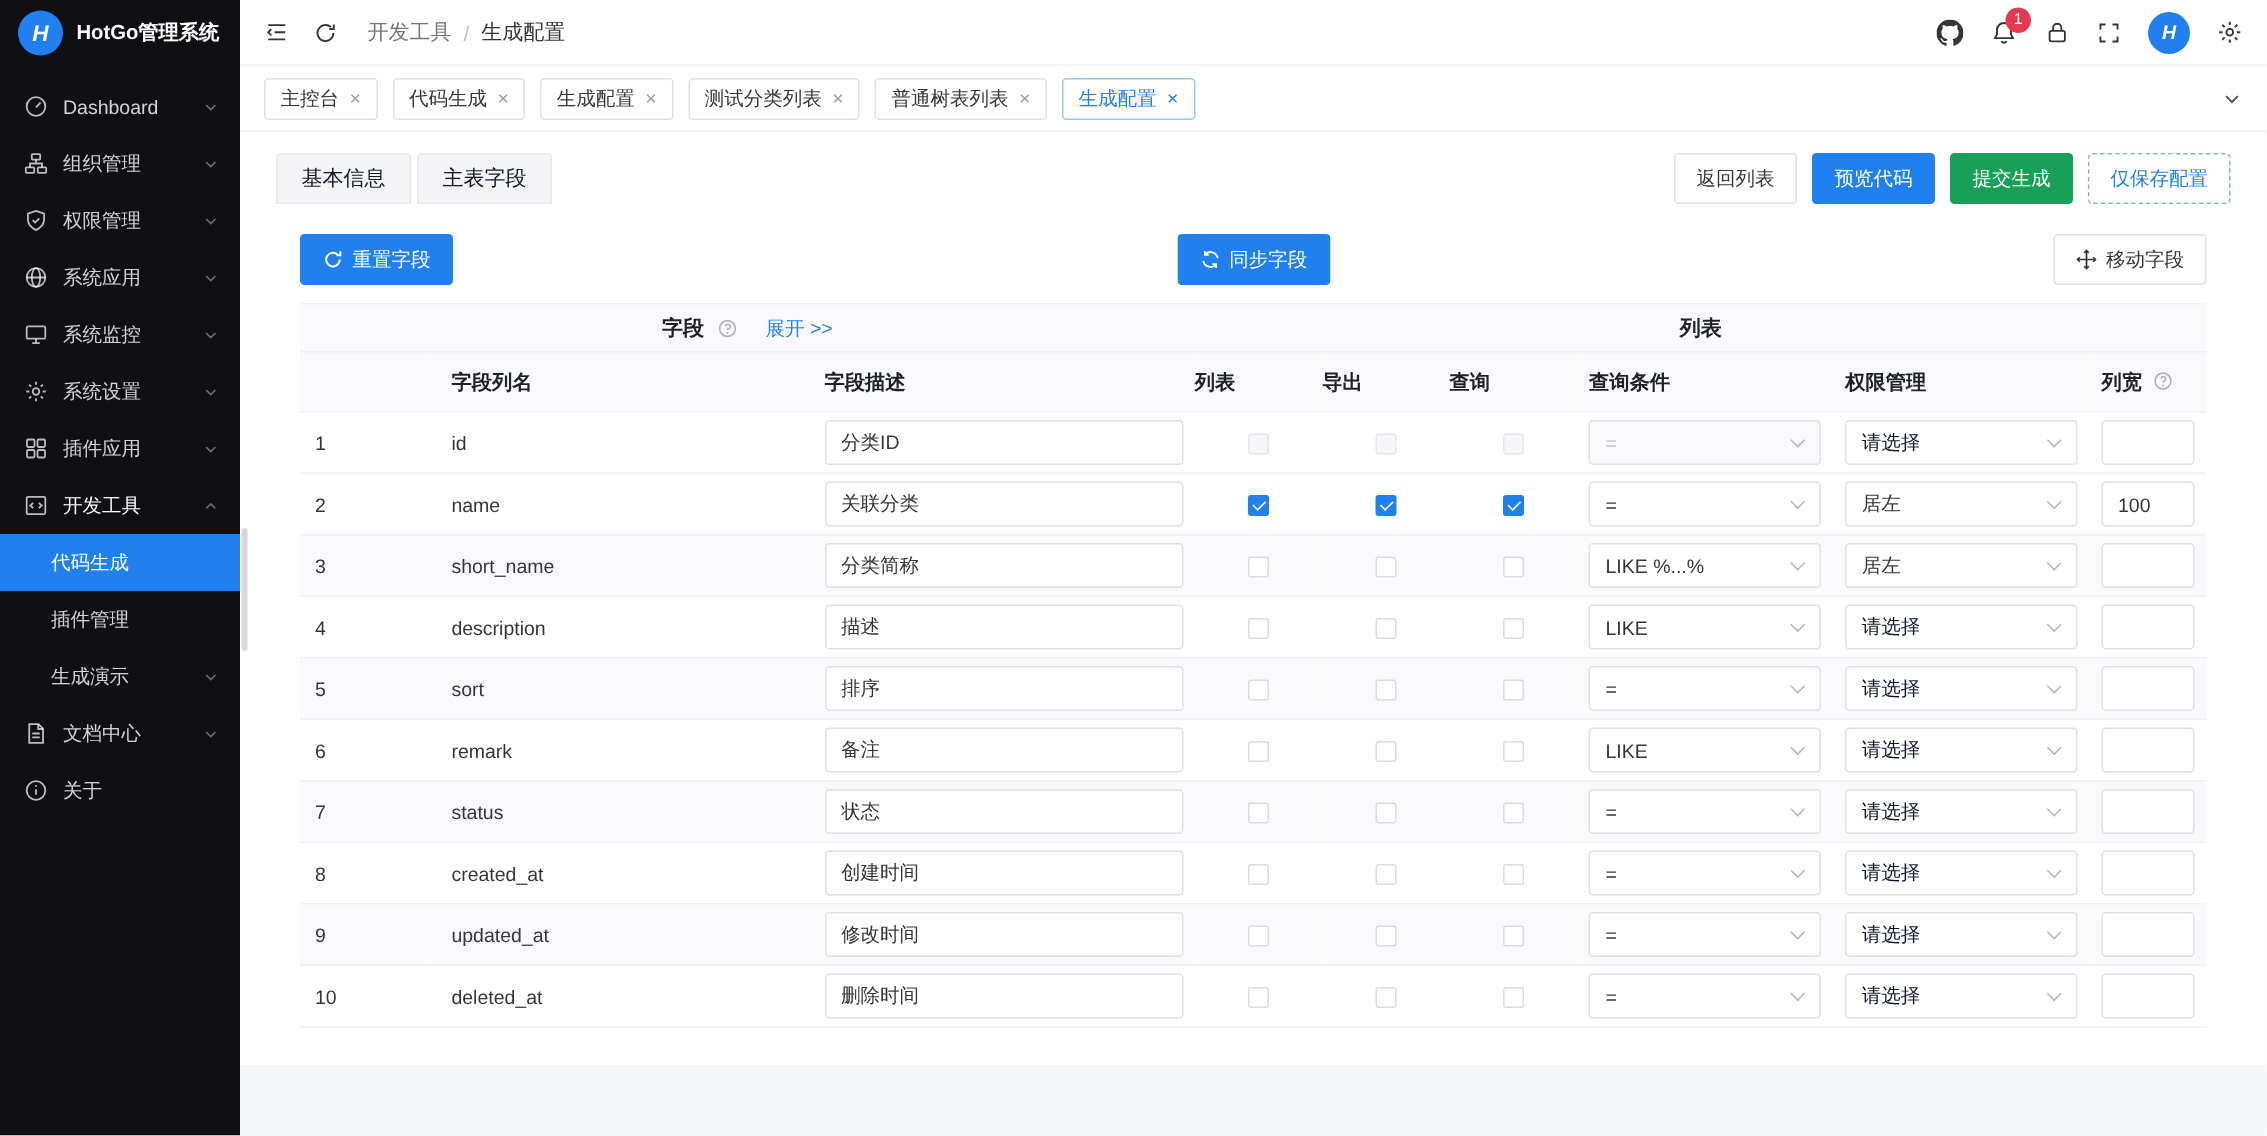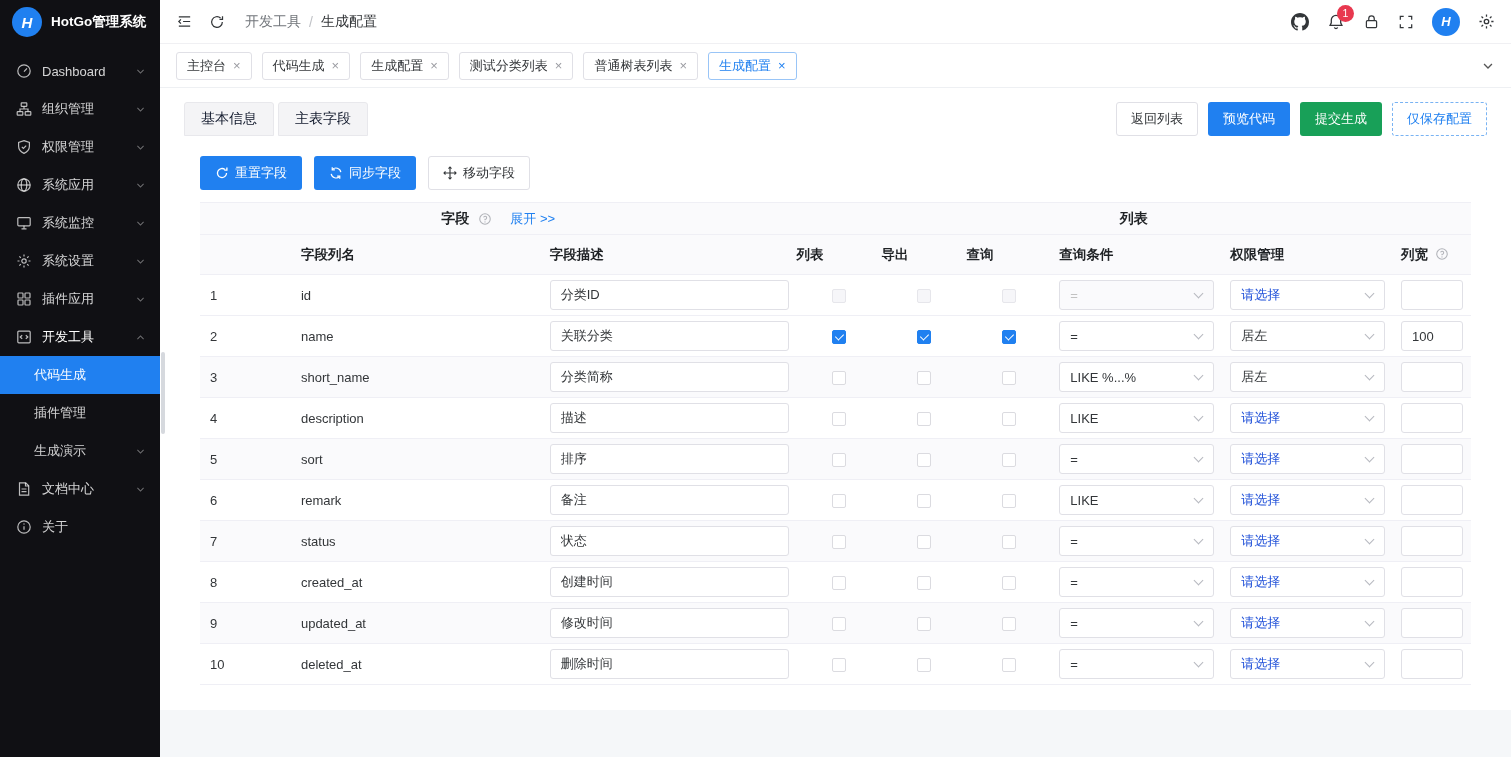--- a/index.html
+++ b/index.html
@@ -56,21 +56,21 @@
 
   .btn { display:inline-flex; align-items:center; gap:6px; height:32px; padding:16px 14px; border-radius:3px; font-size:13px; cursor:pointer; border:1px solid transparent; font-family:Liberation Serif, serif; white-space:nowrap; }
   .hbtn { height:30px; }
   .btn-primary { background:#2080f0; color:#fff; }
   .btn-success { background:#18a058; color:#fff; }
   .btn-default { background:#fff; border-color:#e0e0e6; color:#333639; }
   .btn-dashed { background:#fff; border:1px dashed #79b3f3; color:#2080f0; }
   .bicon { display:flex; }
 
   .zone { margin-top:20px; padding:0 16px; }
-  .toolbar { display:flex; gap:12px; }
+  .toolbar { display:flex; gap:12px;justify-content:space-between; }
 
   
   .ftable { width:100%; border-collapse:collapse; table-layout:fixed; margin-top:12px; border-top:1px solid #efeff5; }
   .ftable th, .ftable td { border-bottom:1px solid #efeff5; }
   .ftable thead th { background:#fafafc; font-weight:600; color:#1f2225; }
   .group-row th { height:32px; font-size:14px; }
   .g-inner { display:flex; align-items:center; justify-content:center; gap:6px; }
   .g-list { text-align:center; }
   .col-row th { height:40px; font-size:13.5px; text-align:left; }
   .ftable tbody td { height:41px; font-size:13px; color:#333639; }
@@ -83,21 +83,21 @@
   .expand-link { color:#2080f0; font-size:13px; font-weight:400; margin-left:12px; cursor:pointer; }
 
   .inp { width:100%; height:30px; border:1px solid #e0e0e6; border-radius:3px; padding:0 10px; font-size:13px; color:#333639; background:#fff; outline:none; font-family:inherit; }
   .cb { display:inline-block; width:14px; height:14px; border:1px solid #dbdbe0; border-radius:2px; background:#fff; position:relative; vertical-align:middle; cursor:pointer; }
   .cb[data-checked="true"] { background:#2080f0; border-color:#2080f0; }
   .cb[data-checked="true"]::after { content:""; position:absolute; left:4px; top:1px; width:4px; height:7px; border-right:1.5px solid #fff; border-bottom:1.5px solid #fff; transform:rotate(45deg); }
   .cb[data-disabled="true"] { background:#f6f6f9; border-color:#e6e6eb; cursor:not-allowed; }
   .select { position:relative; display:flex; align-items:center; height:30px; border:1px solid #e0e0e6; border-radius:3px; background:#fff; padding:0 24px 0 10px; font-size:13px; color:#333639; cursor:pointer; }
   .select .sel-val { overflow:hidden; white-space:nowrap; }
   .select .chev { position:absolute; right:11px; top:50%; width:7px; height:7px; margin-top:-5px; border-right:1.2px solid #b6b8bf; border-bottom:1.2px solid #b6b8bf; transform:rotate(45deg); }
-  .select[data-ph="true"] .sel-val { color:#1d4ed8; }
+  .select[data-ph="true"] .sel-val { color:#0f172a; }
   .select[data-disabled="true"] { background:#fafafc; cursor:not-allowed; }
   .select[data-disabled="true"] .sel-val { color:#c2c2c2; }
 
   .scroll-thumb { position:fixed; left:161px; top:352px; width:4px; height:82px; background:#d6d9de; border-radius:2px; z-index:50; }
 </style>
 </head>
 <body>
 
 <div class="app">
 

